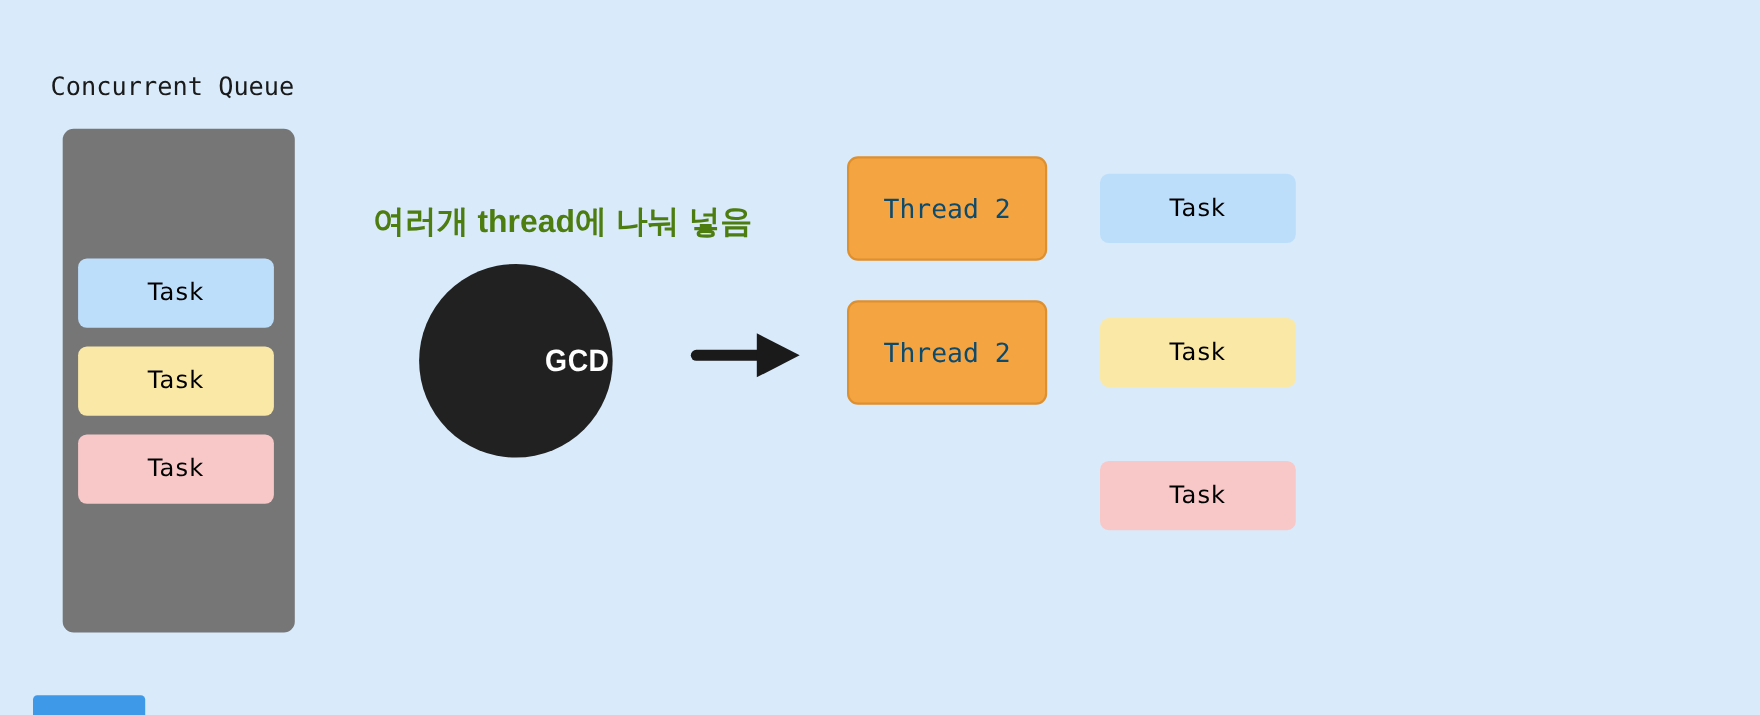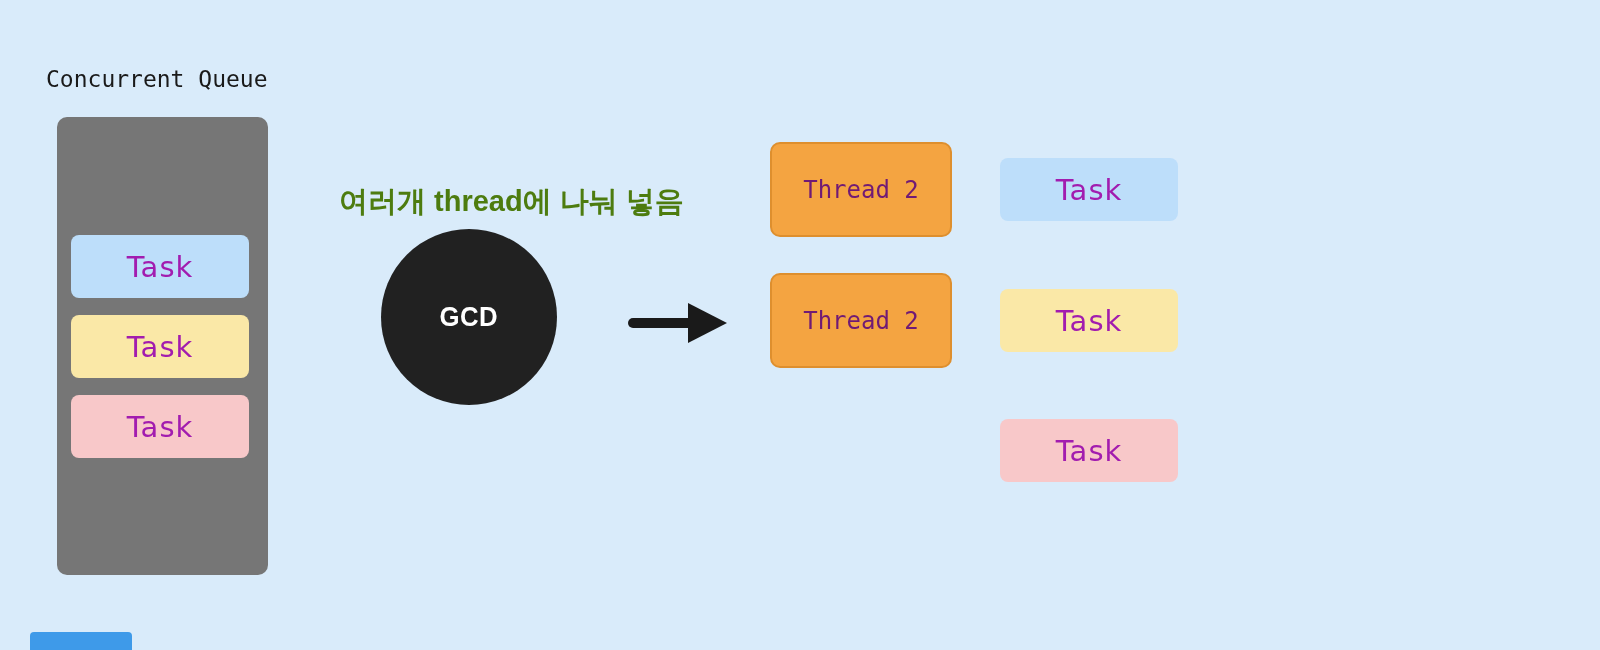--- a/index.html
+++ b/index.html
@@ -34,50 +34,50 @@
     background: #767676;
     border-radius: 10px;
   }
 
   .task-card {
     position: absolute;
     display: flex;
     align-items: center;
     justify-content: center;
     font-family: "DejaVu Sans", "Liberation Sans", sans-serif;
-    font-size: 29px;
+    font-size: 22px;
     font-weight: 500;
     letter-spacing: 1px;
-    color: #a21caf;
+    color: #000000;
     border-radius: 8px;
   }
   .q-task { left: 71px; width: 178px; height: 63px; }
   .q-task-0 { top: 235px; }
   .q-task-1 { top: 315px; }
   .q-task-2 { top: 395px; }
 
   .annotation {
     position: absolute;
     left: 339px; top: 182px;
     font-family: "Liberation Sans", "DejaVu Sans", sans-serif;
     font-size: 29px;
     font-weight: bold;
     white-space: nowrap;
     color: #4d7c0f;
   }
 
   .gcd-circle {
     position: absolute;
-    left: 381px; top: 229px;
+    left: 381px; top: 240px;
     width: 176px; height: 176px;
     border-radius: 50%;
     background: #212121;
     display: flex;
     align-items: center;
-    justify-content: center;
+    justify-content: flex-end;
   }
   .gcd-label {
     color: #ffffff;
     font-family: "Liberation Sans", sans-serif;
     font-size: 28px;
     font-weight: bold;
     letter-spacing: 0.5px;
     transform: scaleX(0.92);
   }
 
@@ -94,21 +94,21 @@
     box-sizing: border-box;
     background: #f4a441;
     border: 2px solid #de8f2e;
     border-radius: 10px;
     display: flex;
     align-items: center;
     justify-content: center;
     font-family: "DejaVu Sans Mono", monospace;
     font-size: 24px;
     font-weight: 500;
-    color: #701a75;
+    color: #0c4a6e;
   }
   .thread-0 { top: 142px; }
   .thread-1 { top: 273px; }
   .thread-2 { top: 403px; }
 
   .a-task { left: 1000px; width: 178px; height: 63px; }
   .a-task-0 { top: 158px; }
   .a-task-1 { top: 289px; }
   .a-task-2 { top: 419px; }
 

